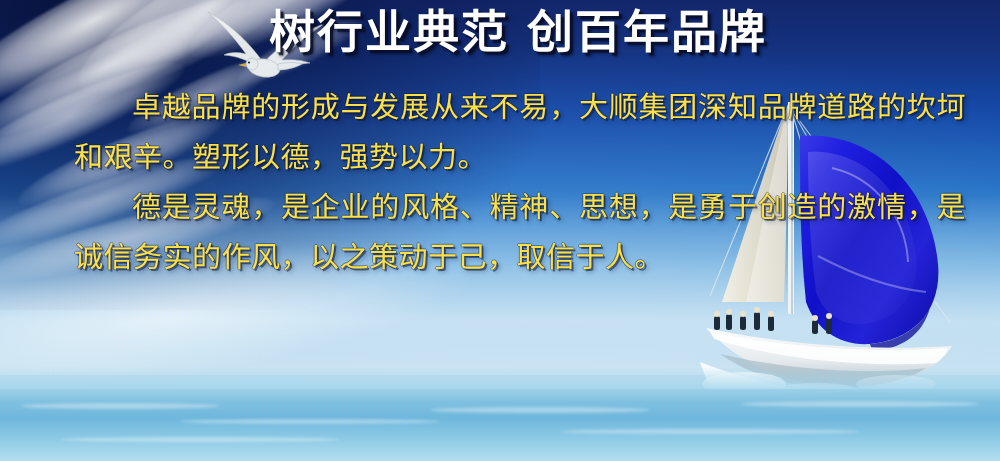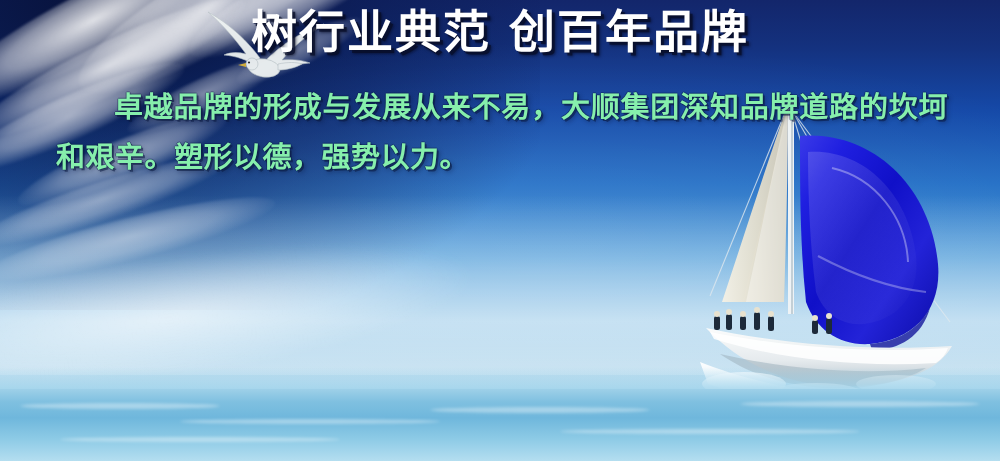--- a/index.html
+++ b/index.html
@@ -100,20 +100,21 @@
     position:absolute;
     background:rgba(255,255,255,.35);
     border-radius:50%;
     filter:blur(1.5px);
   }
 
   
   .text-layer {
     position:absolute; inset:0;
     font-family:"DejaVu Sans", sans-serif;
+    margin-left:18px;
   }
 
   .headline {
     position:absolute;
     left:0; top:2px;
     width:1000px;
     text-align:center;
     font-size:46px;
     line-height:60px;
     font-weight:bold;
@@ -125,22 +126,22 @@
       1px 1px 0 rgba(20,30,70,.6);
     white-space:nowrap;
   }
 
   .body-text {
     position:absolute;
     left:56px; top:82px;
     width:892px;
     font-size:29px;
     line-height:50px;
-    font-weight:bold;
-    color:#86efac;
+    font-weight:normal;
+    color:#fde047;
     letter-spacing:.5px;
     text-align:justify;
     text-justify:inter-character;
   }
   .para { text-indent:2em; margin:0; }
   .para + .para { margin-top:0; }
 
   
   .body-text .para {
     text-shadow:
@@ -275,16 +276,17 @@
     <div class="wv" style="left:560px; top:40px; width:300px; height:5px;"></div>
     <div class="wv" style="left:60px;  top:48px; width:280px; height:5px;"></div>
     <div class="wv" style="left:740px; top:12px; width:240px; height:6px;"></div>
   </div>
 
   <div class="text-layer">
     <div class="headline">树行业典范 创百年品牌</div>
 
     <div class="body-text">
       <p class="para">卓越品牌的形成与发展从来不易，大顺集团深知品牌道路的坎坷和艰辛。塑形以德，强势以力。</p>
+      <p class="para">德是灵魂，是企业的风格、精神、思想，是勇于创造的激情，是诚信务实的作风，以之策动于己，取信于人。</p>
     </div>
   </div>
 
 </div>
 
 </body></html>

